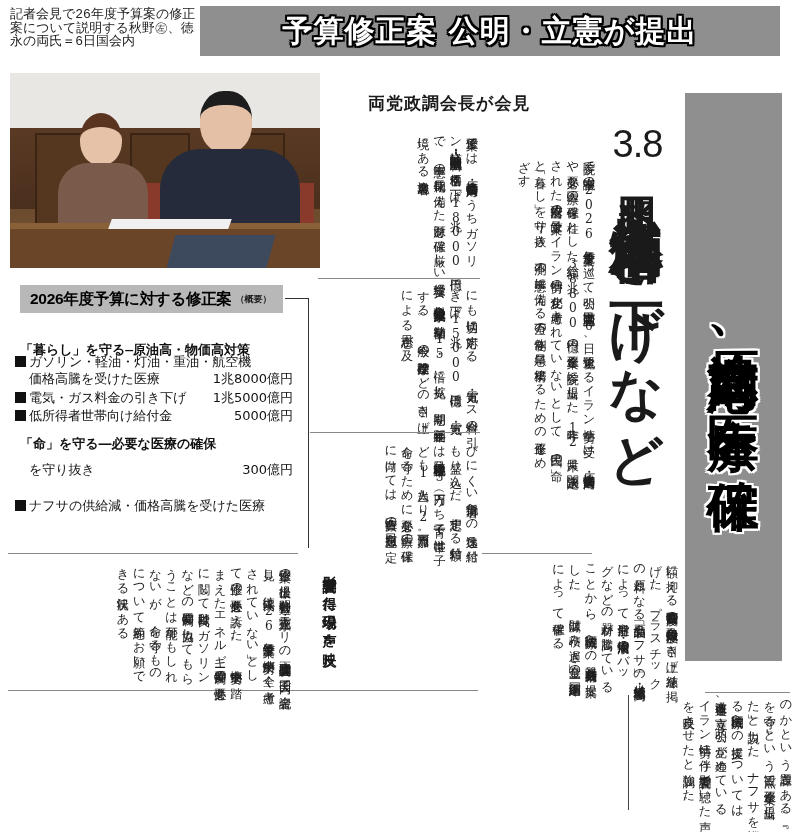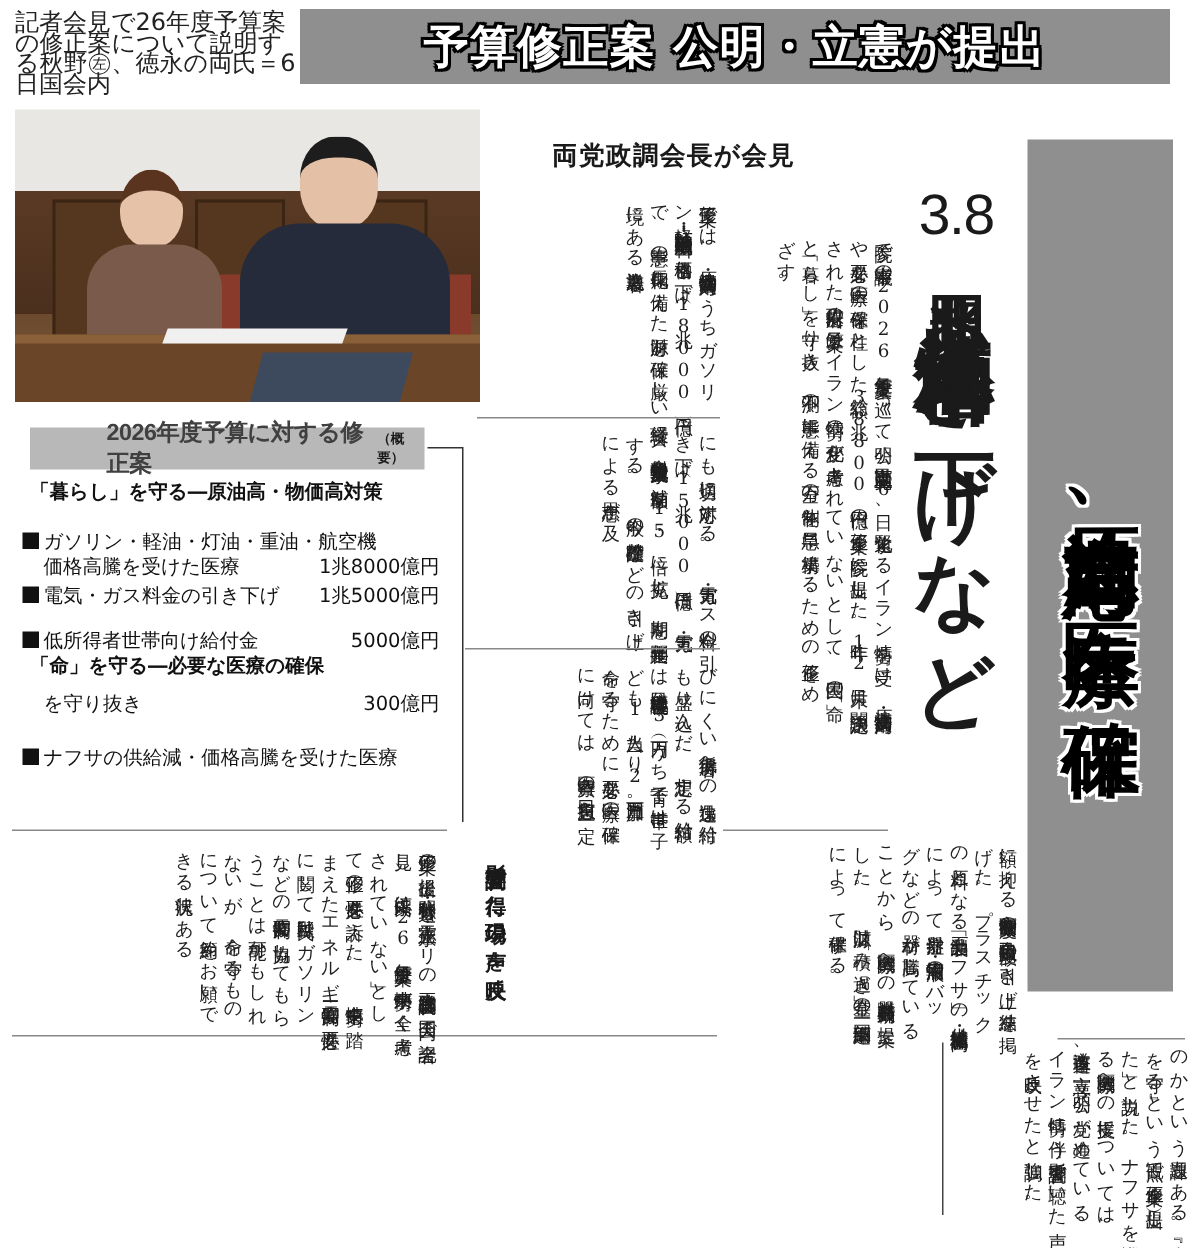--- a/index.html
+++ b/index.html
@@ -2,21 +2,21 @@
 <html><head>
 <meta charset="utf-8">
 <style>
   * { box-sizing: border-box; margin: 0; padding: 0; }
   html, body { width: 800px; height: 832px; background: #ffffff; overflow: hidden; }
   body { position: relative; font-family: "DejaVu Sans", "Liberation Sans", sans-serif; color: #1a1a1a; }
 
   .abs { position: absolute; }
 
   
-  .caption { left: 10px; top: 8px; width: 190px; font-size: 16px; line-height: 13.5px; color: #222; }
+  .caption { left: 10px; top: 8px; width: 190px; font-size: 13px; line-height: 13.5px; color: #222; font-family: Liberation Mono, monospace; }
 
   
   .banner { left: 200px; top: 6px; width: 580px; height: 50px; background: #8f8f8f;
             display: flex; align-items: center; justify-content: center; }
   .banner span { font-size: 30px; font-weight: bold; color: #fff; letter-spacing: 1px;
                  text-shadow: -2px -2px 0 #000, 2px -2px 0 #000, -2px 2px 0 #000, 2px 2px 0 #000,
                                0 2px 0 #000, 2px 0 0 #000, 0 -2px 0 #000, -2px 0 0 #000; }
 
   
   .photo { left: 10px; top: 73px; width: 310px; height: 195px; overflow: hidden;
@@ -49,21 +49,21 @@
   
   .secondhead { left: 600px; top: 125px; width: 75px; height: 555px; display: flex; flex-direction: column; align-items: center; }
   .secondhead .num { font-size: 38px; font-family: "Liberation Sans", sans-serif; line-height: 1; margin-bottom: 2px; letter-spacing: -1px; }
   .secondhead .unit { font-size: 40px; font-weight: bold; line-height: 1.05; }
   .secondhead .rest { font-size: 54px; font-family: "DejaVu Serif", "Liberation Serif", serif; font-weight: bold; line-height: 1; margin-top: 10px; letter-spacing: 4px; }
 
   
   .summary { left: 10px; top: 285px; width: 280px; height: 265px; }
   .summary .title-bar { position: absolute; left: 10px; top: 0; width: 263px; height: 28px; background: #b8b8b8;
                         display: flex; align-items: center; padding-left: 10px; }
-  .summary .title-bar .t { font-size: 15.5px; font-weight: bold; font-family: "Liberation Sans", sans-serif; color: #404040; letter-spacing: -0.3px; margin-left: 41px; }
+  .summary .title-bar .t { font-size: 15.5px; font-weight: bold; font-family: "Liberation Sans", sans-serif; color: #000000; letter-spacing: -0.3px; }
   .summary .title-bar .s { font-size: 9px; font-weight: bold; margin-left: 4px; }
   .summary .connector-h { position: absolute; left: 275px; top: 13px; width: 23px; height: 1px; background: #333; }
   .summary .connector-v { position: absolute; left: 298px; top: 13px; width: 1px; height: 250px; background: #333; }
   .summary .sec { position: absolute; left: 10px; font-size: 13px; font-weight: bold; color: #111; }
   .summary .item { position: absolute; left: 5px; width: 278px; font-size: 13px; line-height: 17px; color: #111; }
   .summary .item .row { display: flex; justify-content: space-between; }
   .summary .item .indent { padding-left: 14px; }
   .summary .bullet { display: inline-block; width: 11px; height: 11px; background: #111; margin-right: 3px; vertical-align: -1px; }
 
   
@@ -122,36 +122,36 @@
 <div class="abs vt body-col" style="left:230px; top:556px; width:450px; height:132px;">額に抑える高額療養費制度の自己負担限度額の引き上げ凍結を掲げた。プラスチックの原料となる石油製品「ナフサ」の供給減・価格高騰によって注射器や点滴・輸液用のバッグなどの器材が高騰していることから、医療機関への器材購入費補助も提案した。　財源は「積み過ぎ」基金の一部国庫返納によって確保する。</div>
 
 <div class="abs summary">
   <div class="title-bar">
     <span class="t">2026年度予算に対する修正案</span>
     <span class="s">（概要）</span>
   </div>
   <div class="connector-h"></div>
   <div class="connector-v"></div>
 
-  <div class="sec" style="top:34px;">「暮らし」を守る―原油高・物価高対策</div>
+  <div class="sec" style="top:56px;font-family:Liberation Mono, monospace;">「暮らし」を守る―原油高・物価高対策</div>
 
   <div class="item" style="top:68px;">
     <div><span class="bullet"></span><span>ガソリン・軽油・灯油・重油・航空機</span></div>
     <div class="row indent">
         <span>価格高騰を受けた医療</span>
         <span>1兆8000億円</span>
       </div>
   </div>
   <div class="item" style="top:104px;">
     <div class="row">
         <span><span class="bullet"></span><span>電気・ガス料金の引き下げ</span></span>
         <span>1兆5000億円</span>
       </div>
   </div>
-  <div class="item" style="top:122px;margin-top:12px;">
+  <div class="item" style="top:122px;">
     <div class="row">
         <span><span class="bullet"></span><span>低所得者世帯向け給付金</span></span>
         <span>5000億円</span>
       </div>
   </div>
 
   <div class="sec" style="top:150px;">「命」を守る―必要な医療の確保</div>
 
   <div class="item" style="top:176px;">
     <div class="row indent">

